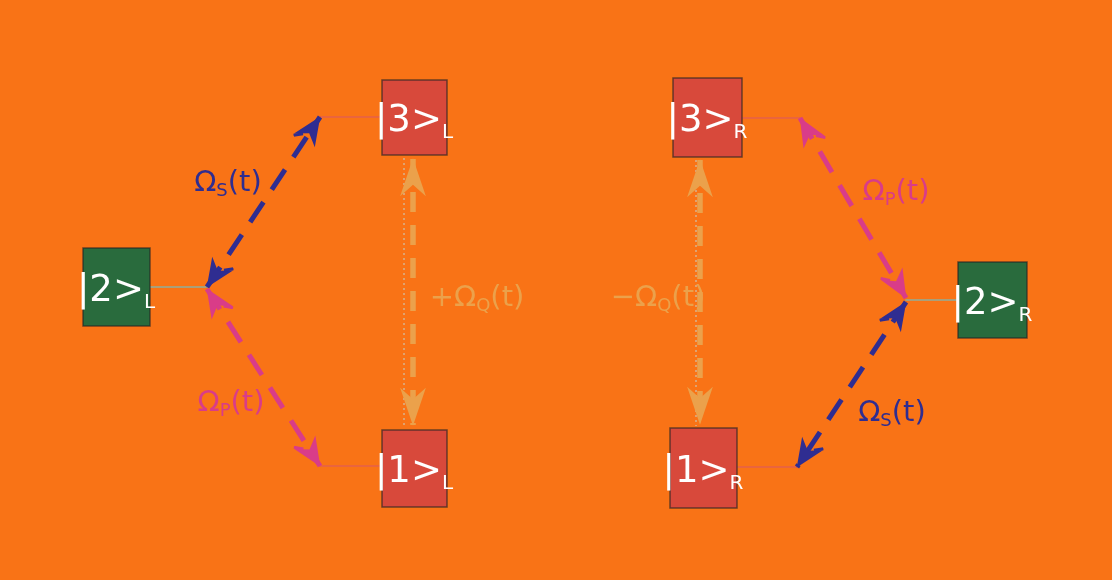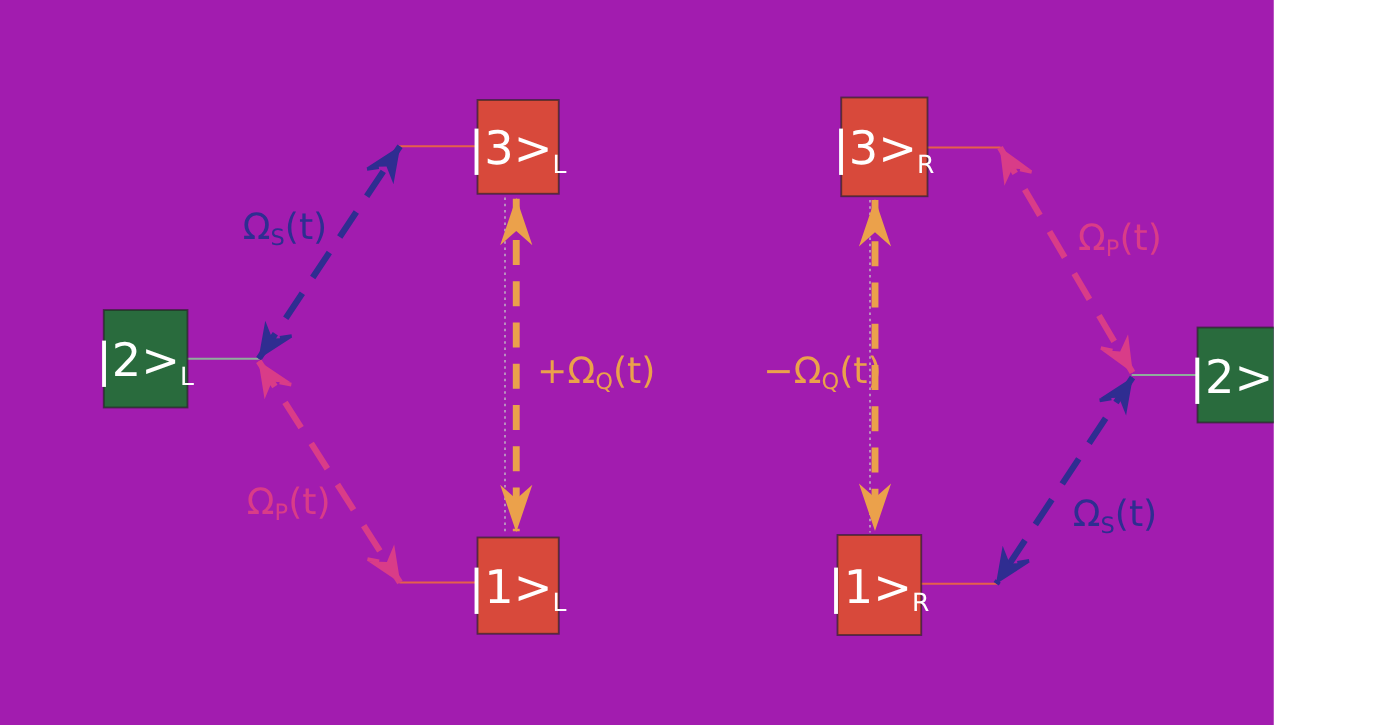--- a/index.html
+++ b/index.html
@@ -1,19 +1,19 @@
 <!DOCTYPE html>
 <html><head>
 <meta charset="utf-8">
 <style>
   html,body{margin:0;padding:0;background:#ffffff;}
   .stage{
     position:relative;
-    width:1019px;height:580px;
-    background:#a21caf;
+    width:1112px;height:580px;
+    background:#f97316;
     overflow:hidden;
     font-family:"DejaVu Sans",sans-serif;
   }
   svg{display:block;}
   .box{stroke:rgba(35,35,35,0.65);stroke-width:1.5;}
   .conn{fill:none;stroke-width:1.7;stroke-linecap:round;}
   .guide{fill:none;stroke:#c7d2c9;stroke-width:1;stroke-dasharray:2 3;}
   .dash{fill:none;stroke-width:5;stroke-linecap:butt;}
   .dash.bp{stroke-dasharray:24 15;}
   .dash.q{stroke-width:5.5;stroke-dasharray:20 13;}

